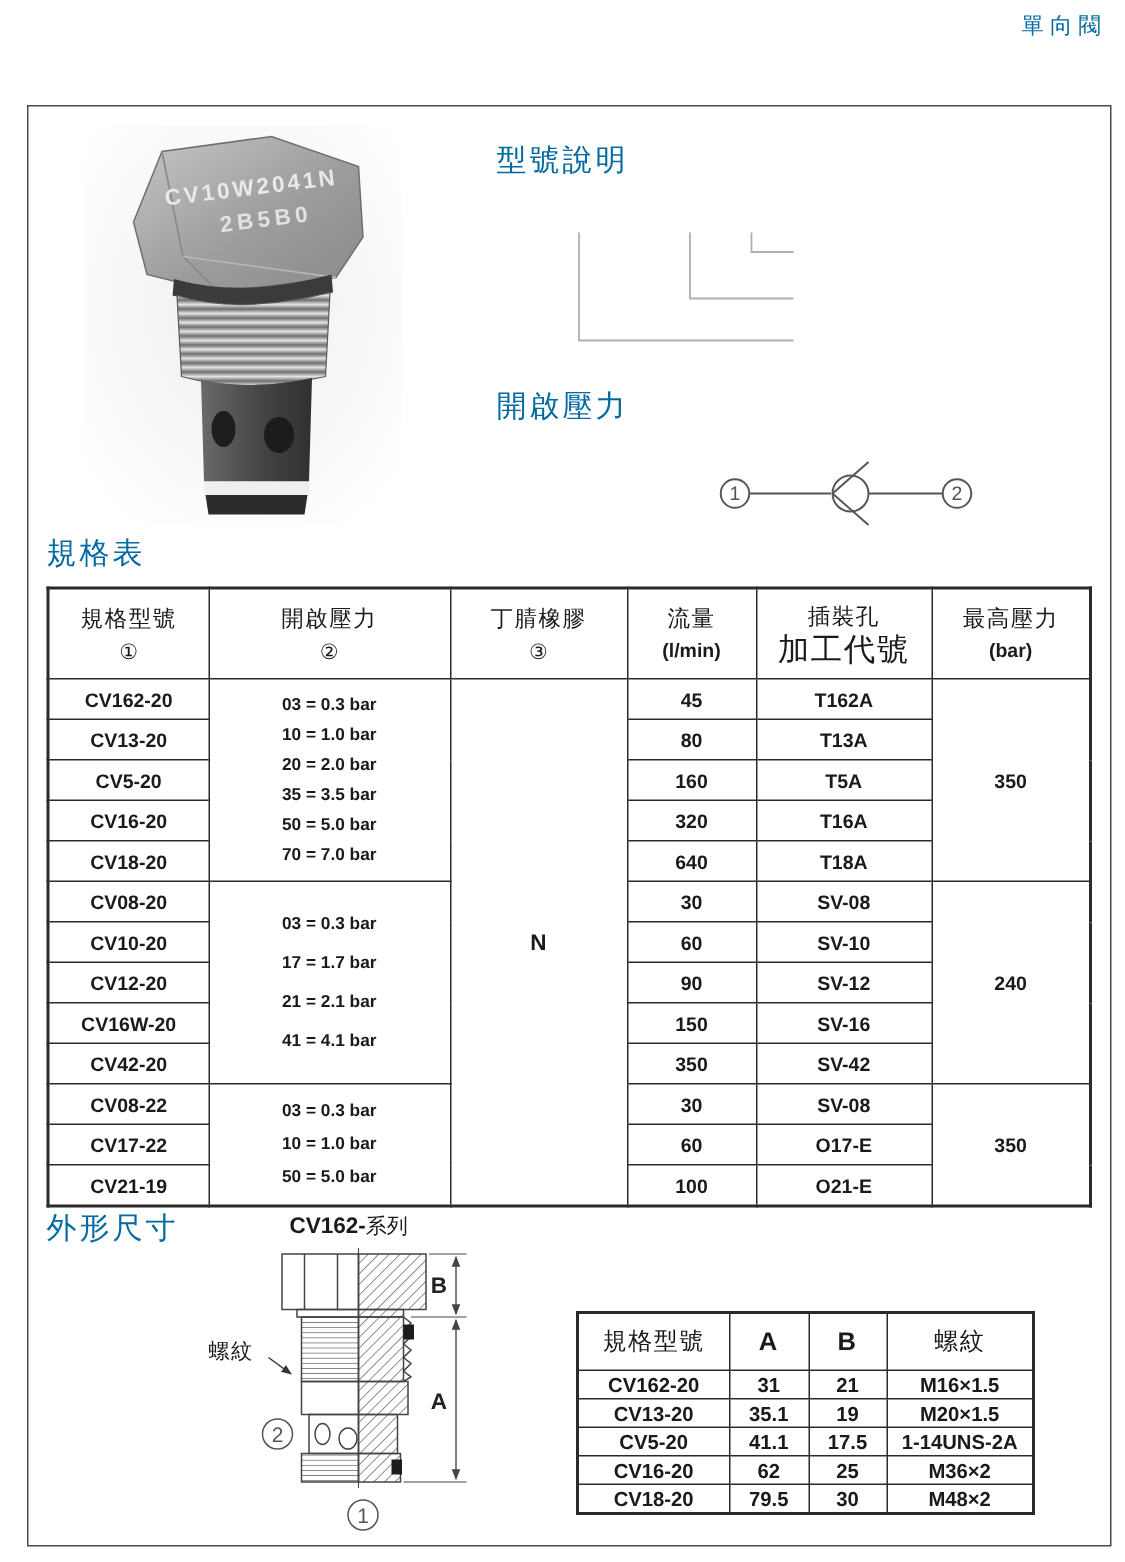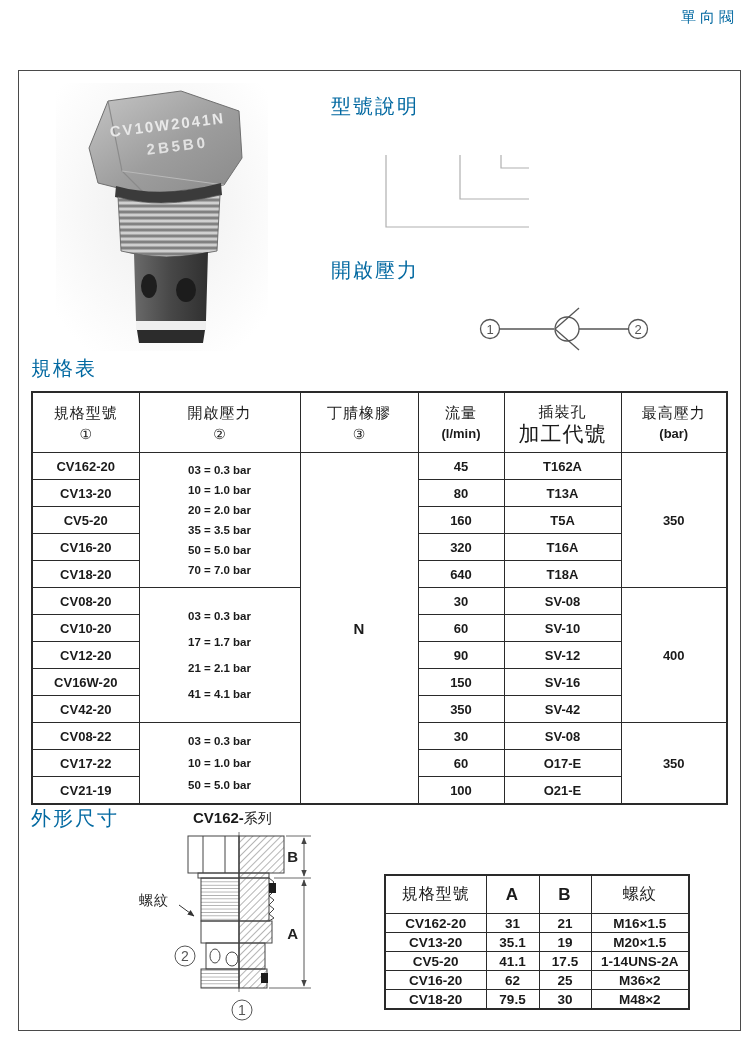--- a/index.html
+++ b/index.html
@@ -204,21 +204,21 @@
             <tr>
               <td class="model-cell">CV08-20</td>
               <td class="pressure-cell plh1" rowspan="5">
                 <div>03 = 0.3 bar</div>
                 <div>17 = 1.7 bar</div>
                 <div>21 = 2.1 bar</div>
                 <div>41 = 4.1 bar</div>
               </td>
               <td class="flow-cell">30</td>
               <td class="cavity-cell">SV-08</td>
-              <td class="maxp-cell" rowspan="5">400</td>
+              <td class="maxp-cell" rowspan="5">240</td>
             </tr>
             <tr>
               <td class="model-cell">CV10-20</td>
               <td class="flow-cell">60</td>
               <td class="cavity-cell">SV-10</td>
             </tr>
             <tr>
               <td class="model-cell">CV12-20</td>
               <td class="flow-cell">90</td>
               <td class="cavity-cell">SV-12</td>

